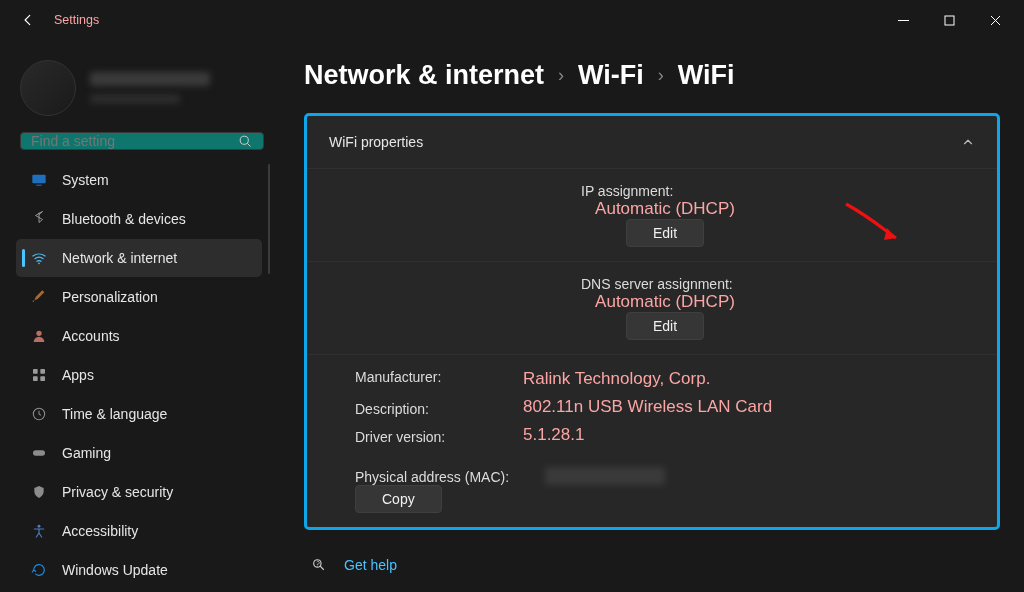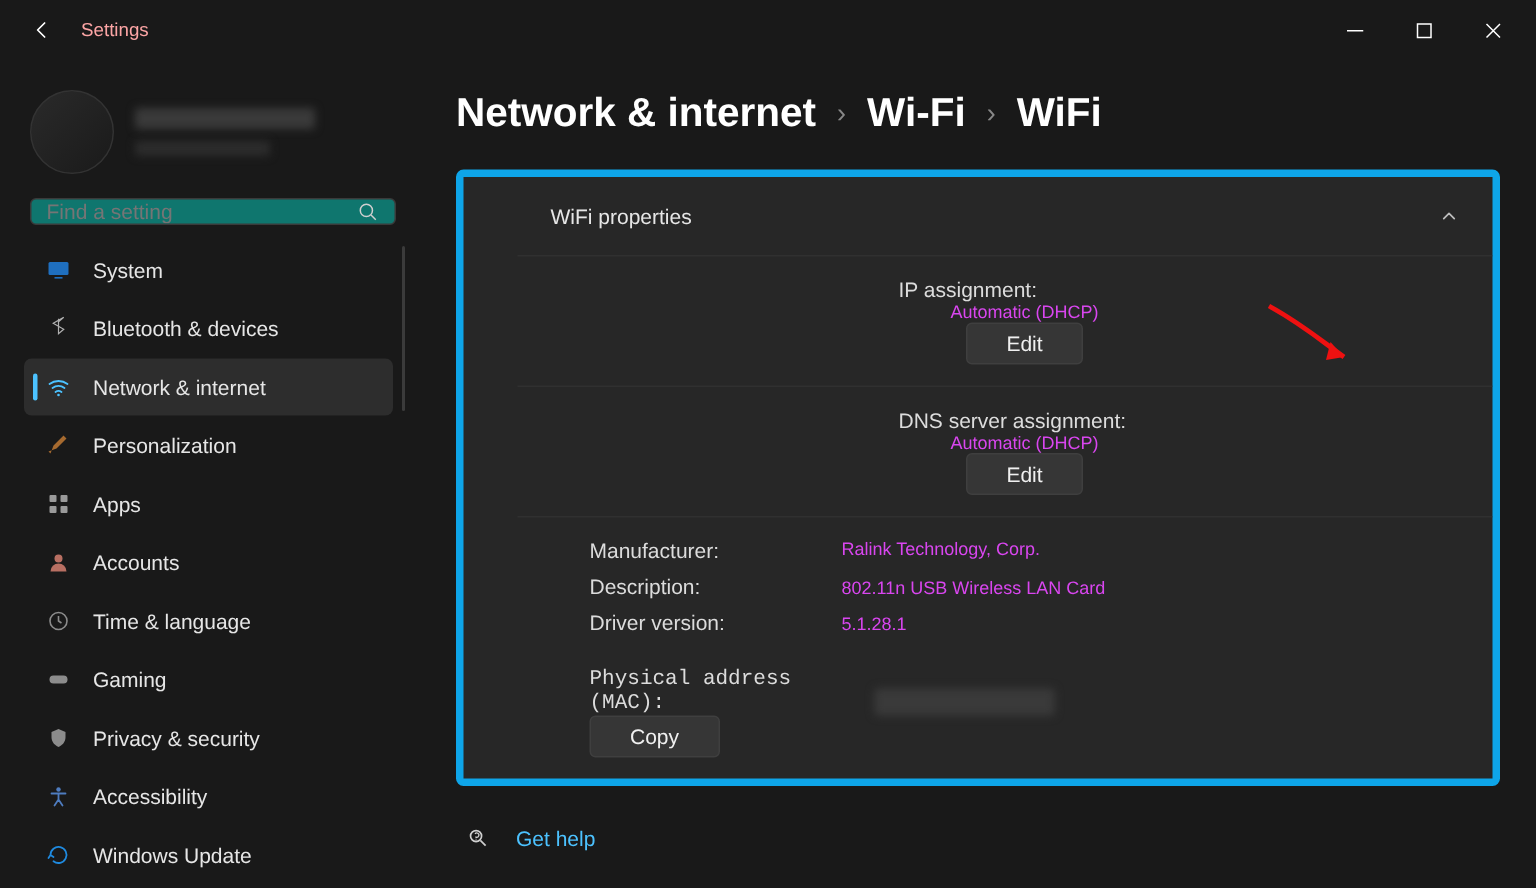--- a/index.html
+++ b/index.html
@@ -103,42 +103,41 @@
     margin: 8px 0 22px 0;
     color:#ffffff;
   }
   .breadcrumb .sep { font-size:18px; color:#888; font-weight:400; }
   .breadcrumb .crumb.link { color:#ffffff; font-weight:600; }
   .breadcrumb .crumb.current { color:#ffffff; font-weight:700; }
 
   
   .card {
     background:#272727;
-    border:5px solid #0ea5e9;
+    border:3px solid #0ea5e9;
     border-radius:5px;
     overflow:hidden;
     margin-bottom: 20px;
-    padding-left: 36px;
   }
   .card-header {
     display:flex; align-items:center; justify-content:space-between;
     padding: 18px 22px;
     color:#e6e6e6;
     font-size:14px;
     cursor:pointer;
   }
   .card-header .chev { color:#bdbdbd; }
   .rowblock { border-top:1px solid #303030; }
   .rowline {
     display:flex; align-items:center;
     padding: 14px 22px 14px 48px;
     flex-direction: column;
   }
   .label-col { width: 168px; color:#dcdcdc; font-size:14px; }
-  .value-col { color:#d946ef; font-size:12px; flex:1; }
+  .value-col { color:#fca5a5; font-size:17px; flex:1; }
   .btn {
     background:#363636;
     border:1px solid #3f3f3f;
     color:#f0f0f0;
     padding: 5px 26px;
     border-radius:4px;
     font-size:14px;
     cursor:pointer;
   }
   .multirow .pair { display:flex; }
@@ -243,38 +242,38 @@
       </div>
       <div class="nav-item">
         <span class="nav-icon perso">
           <svg width="16" height="16" viewBox="0 0 24 24">
               <path d="M4 20l3-8 10-10 3 3-10 10-8 3z" fill="#a66a2f"></path>
             </svg>
         </span>
         <span>Personalization</span>
       </div>
       <div class="nav-item">
+        <span class="nav-icon acct">
+          <svg width="16" height="16" viewBox="0 0 24 24">
+              <circle cx="12" cy="8" r="4" fill="#b86f62"></circle>
+              <path d="M4 21a8 8 0 0 1 16 0" fill="#b86f62"></path>
+            </svg>
+        </span>
+        <span>Accounts</span>
+      </div>
+      <div class="nav-item">
         <span class="nav-icon apps">
           <svg width="16" height="16" viewBox="0 0 24 24">
               <rect x="3" y="3" width="7" height="7" rx="1" fill="#9a9a9a"></rect>
               <rect x="14" y="3" width="7" height="7" rx="1" fill="#9a9a9a"></rect>
               <rect x="3" y="14" width="7" height="7" rx="1" fill="#9a9a9a"></rect>
               <rect x="14" y="14" width="7" height="7" rx="1" fill="#9a9a9a"></rect>
             </svg>
         </span>
         <span>Apps</span>
-      </div>
-      <div class="nav-item">
-        <span class="nav-icon acct">
-          <svg width="16" height="16" viewBox="0 0 24 24">
-              <circle cx="12" cy="8" r="4" fill="#b86f62"></circle>
-              <path d="M4 21a8 8 0 0 1 16 0" fill="#b86f62"></path>
-            </svg>
-        </span>
-        <span>Accounts</span>
       </div>
       <div class="nav-item">
         <span class="nav-icon time">
           <svg width="16" height="16" viewBox="0 0 24 24">
               <circle cx="12" cy="12" r="8.5" stroke="#8c8c8c" stroke-width="1.6" fill="none"></circle>
               <path d="M12 7v5l3 2" stroke="#8c8c8c" stroke-width="1.6" fill="none"></path>
             </svg>
         </span>
         <span>Time &amp; language</span>
       </div>
@@ -357,21 +356,21 @@
               <div class="value-col">Ralink Technology, Corp.</div>
             </div>
             <div class="pair">
               <div class="label-col">Description:</div>
               <div class="value-col">802.11n USB Wireless LAN Card</div>
             </div>
             <div class="pair">
               <div class="label-col">Driver version:</div>
               <div class="value-col">5.1.28.1</div>
             </div>
-            <div class="pair" style="margin-top:22px;font-family:Liberation Mono, monospace;">
+            <div class="pair" style="margin-top:22px;">
               <div class="label-col" style="width:190px;">Physical address (MAC):</div>
               <div class="value-col">
                   <div class="mac-redact"></div>
                 </div>
             </div>
           </div>
           <button class="btn">Copy</button>
         </div>
       </div>
     </div>

